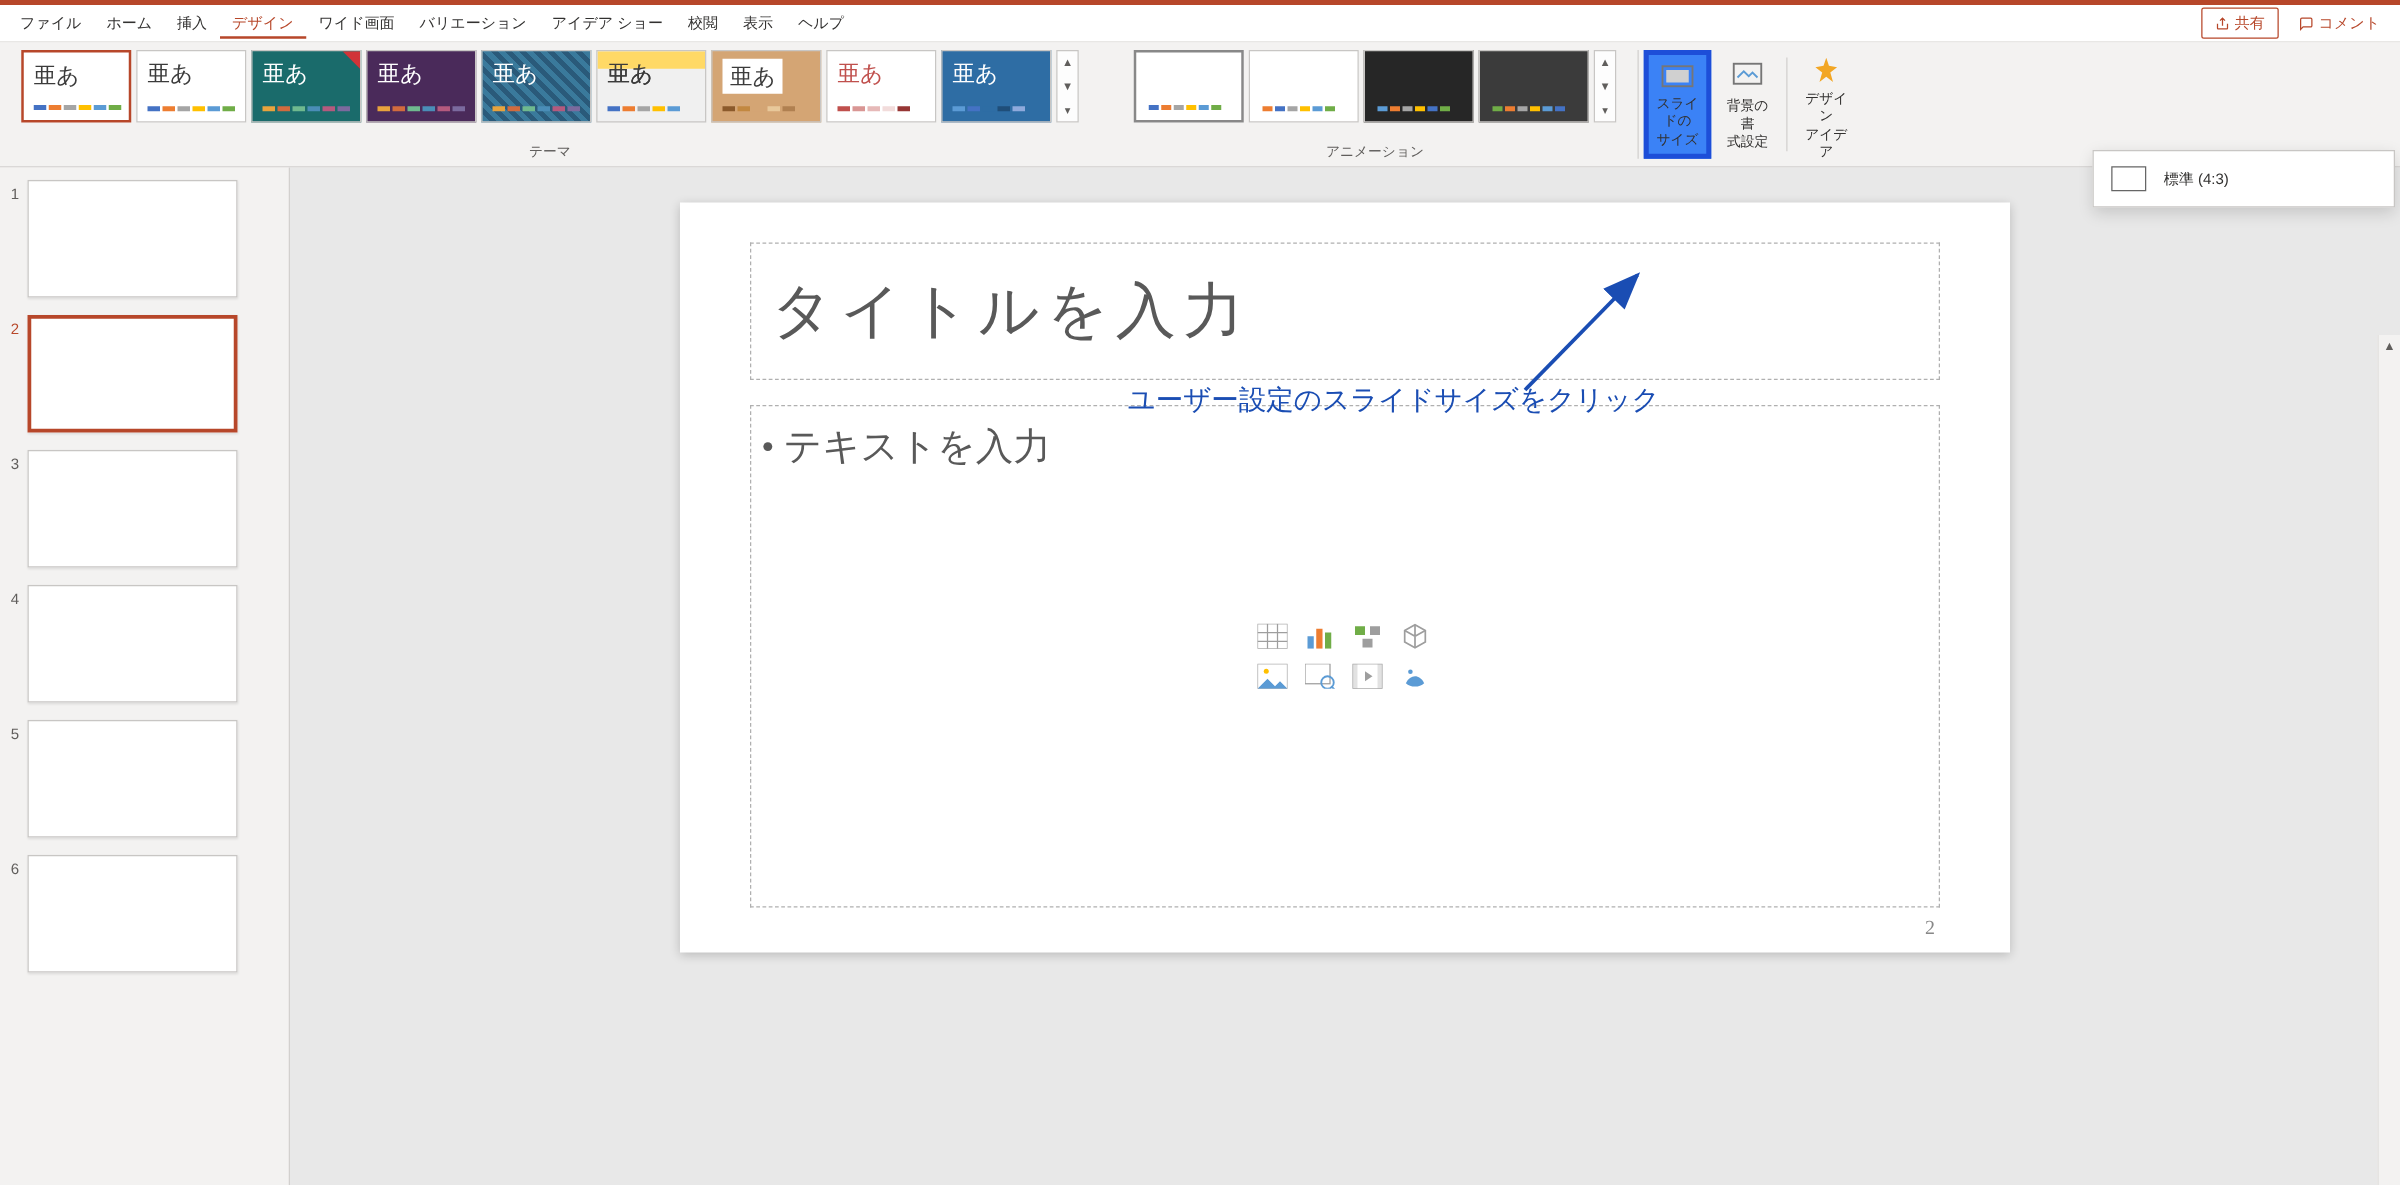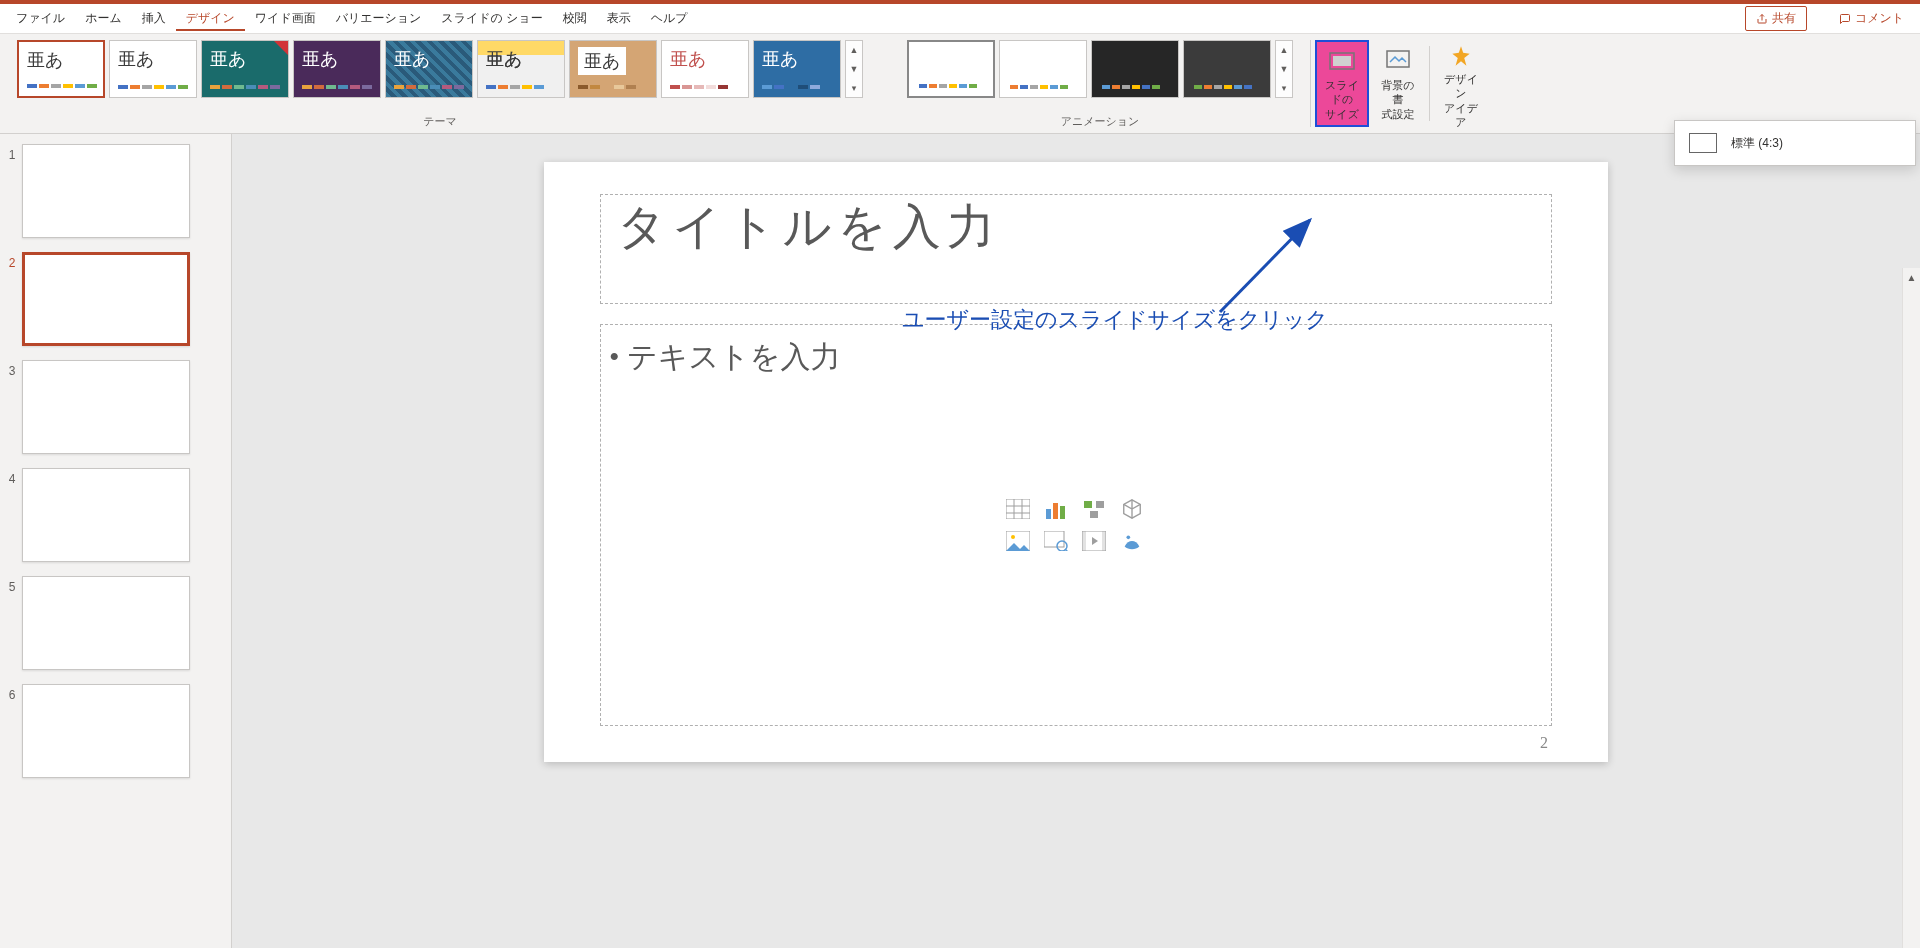--- a/index.html
+++ b/index.html
@@ -6,21 +6,21 @@
 body { background: #f3f2f1; overflow: hidden; width: 1920px; height: 948px; position: relative; }
 
 
 .title-bar { height: 4px; background: #b7472a; }
 
 
 .menu-bar { height: 30px; background: #fff; border-bottom: 1px solid #e1dfdd; display: flex; align-items: center; padding: 0 6px; }
 .menu-item { padding: 4px 10px; font-size: 12px; color: #323130; cursor: pointer; }
 .menu-item.active { color: #b7472a; border-bottom: 2px solid #b7472a; padding-bottom: 2px; }
 .menu-spacer { flex: 1; }
-.share-btn { padding: 3px 10px; font-size: 12px; border: 1px solid #b7472a; color: #b7472a; margin-right: 22px; display: flex; align-items: center; gap: 4px; border-radius: 2px; }
+.share-btn { padding: 3px 10px; font-size: 12px; border: 1px solid #b7472a; color: #b7472a; margin-right: 6px; display: flex; align-items: center; gap: 4px; border-radius: 2px; }
 .comment-btn { padding: 3px 10px; font-size: 12px; color: #b7472a; display: flex; align-items: center; gap: 4px; }
 
 
 .ribbon { height: 100px; background: #f3f2f1; border-bottom: 1px solid #d2d0ce; display: flex; position: relative; }
 .ribbon-group { display: flex; flex-direction: column; align-items: center; padding: 6px 8px 2px 8px; position: relative; }
 .ribbon-group-label { font-size: 11px; color: #605e5c; margin-top: auto; padding-bottom: 2px; }
 .ribbon-sep { width: 1px; background: #d2d0ce; margin: 6px 0; }
 
 .theme-gallery { display: flex; gap: 4px; }
 .theme-thumb { width: 88px; height: 58px; border: 1px solid #c8c6c4; background: #fff; position: relative; cursor: pointer; overflow: hidden; }
@@ -31,21 +31,21 @@
 .gallery-more { width: 18px; height: 58px; border: 1px solid #c8c6c4; background: #fdfdfd; display: flex; flex-direction: column; align-items: center; justify-content: space-around; cursor: pointer; }
 .gallery-more span { font-size: 9px; color: #605e5c; }
 
 .variation-gallery { display: flex; gap: 4px; }
 .variation-thumb { width: 88px; height: 58px; border: 1px solid #c8c6c4; background: #fff; position: relative; cursor: pointer; overflow: hidden; }
 .variation-thumb.selected { border: 2px solid #888; }
 .var-bar { position: absolute; bottom: 8px; left: 10px; display: flex; gap: 2px; }
 .var-bar span { width: 8px; height: 4px; display: inline-block; }
 
 .ribbon-btn { display: flex; flex-direction: column; align-items: center; padding: 4px 6px; font-size: 11px; color: #323130; cursor: pointer; width: 54px; text-align: center; line-height: 1.3; }
-.ribbon-btn.active { background: #ec4899; border: 2px solid #1d4ed8; }
+.ribbon-btn.active { background: #3b82f6; border: 4px solid #1d4ed8; }
 .ribbon-btn .icon { width: 32px; height: 32px; display: flex; align-items: center; justify-content: center; margin-bottom: 2px; }
 
 .themes-group { flex: 0 0 auto; width: 880px; }
 .variations-group { flex: 0 0 auto; width: 420px; margin-left: 10px; }
 .customize-group { display: flex; padding: 6px 4px; gap: 2px; }
 
 
 .dropdown-popup { position: absolute; top: 120px; right: 4px; width: 242px; background: #fff; border: 1px solid #c8c6c4; box-shadow: 0 4px 12px rgba(0,0,0,0.15); z-index: 100; }
 .dropdown-item { display: flex; align-items: center; padding: 12px 14px; font-size: 12px; color: #323130; cursor: pointer; gap: 14px; }
 .dropdown-item.highlighted { background: #fff; border: 2px solid #2b579a; }
@@ -60,21 +60,21 @@
 .slide-thumb-row { display: flex; align-items: flex-start; margin-bottom: 14px; }
 .slide-num { width: 20px; font-size: 12px; color: #605e5c; text-align: center; padding-top: 4px; }
 .slide-thumb { width: 168px; height: 94px; background: #fff; border: 1px solid #c8c6c4; box-shadow: 0 1px 2px rgba(0,0,0,0.1); cursor: pointer; }
 .slide-thumb.selected { border: 3px solid #b7472a; }
 .slide-num.selected { color: #b7472a; }
 
 
 .editor-area { flex: 1; background: #e8e8e8; position: relative; display: flex; flex-direction: column; align-items: center; overflow: hidden; }
 .slide-canvas { margin-top: 28px; width: 1064px; height: 600px; background: #fff; box-shadow: 0 2px 8px rgba(0,0,0,0.2); position: relative; }
 .placeholder { position: absolute; border: 1px dashed #b0b0b0; }
-.title-ph { top: 32px; left: 56px; right: 56px; height: 110px; display: flex; padding: 0 16px; }
+.title-ph { top: 32px; left: 56px; right: 56px; height: 110px; display: flex; align-items: center; padding: 0 16px; }
 .title-ph span { font-family: "Yu Mincho", serif; font-size: 48px; color: #595959; letter-spacing: 6px; }
 .body-ph { top: 162px; left: 56px; right: 56px; bottom: 36px; padding: 12px 8px; }
 .body-ph .bullet { font-family: "Yu Mincho", serif; font-size: 30px; color: #595959; }
 .content-icons { position: absolute; top: 50%; left: 50%; transform: translate(-50%, -50%); display: grid; grid-template-columns: repeat(4, 30px); gap: 8px; }
 .content-icons .ci { width: 28px; height: 24px; display: flex; align-items: center; justify-content: center; }
 
 .slide-footer { position: absolute; bottom: 10px; right: 60px; font-size: 16px; color: #888; font-family: "Yu Mincho", serif; }
 
 
 .annotation { position: absolute; top: 305px; left: 902px; font-size: 22px; color: #1a4db3; font-weight: 500; z-index: 50; }
@@ -90,21 +90,21 @@
 
 <div class="title-bar"></div>
 
 <div class="menu-bar">
   <div class="menu-item">ファイル</div>
   <div class="menu-item">ホーム</div>
   <div class="menu-item">挿入</div>
   <div class="menu-item active">デザイン</div>
   <div class="menu-item">ワイド画面</div>
   <div class="menu-item">バリエーション</div>
-  <div class="menu-item">スライドの ショー</div>
+  <div class="menu-item">アイデア ショー</div>
   <div class="menu-item">校閲</div>
   <div class="menu-item">表示</div>
   <div class="menu-item">ヘルプ</div>
   <div class="menu-spacer"></div>
   <div class="share-btn">
     <svg width="12" height="12" viewBox="0 0 24 24" fill="none" stroke="#b7472a" stroke-width="2">
         <path d="M4 12v7a1 1 0 001 1h14a1 1 0 001-1v-7M12 3v12M8 7l4-4 4 4"></path>
       </svg>
     <span>共有</span>
   </div>

